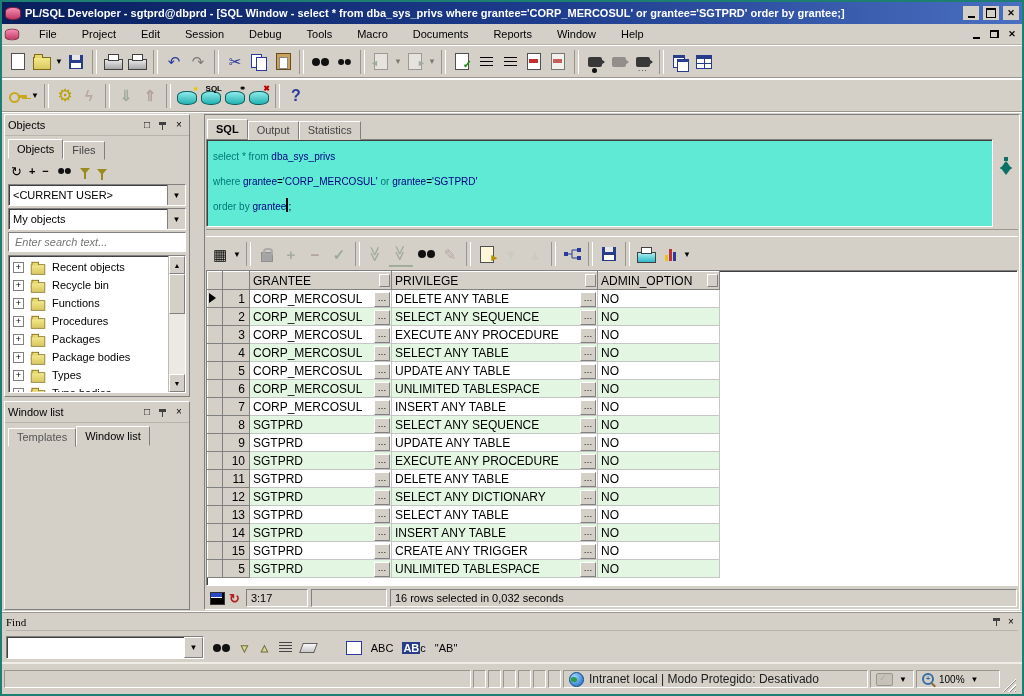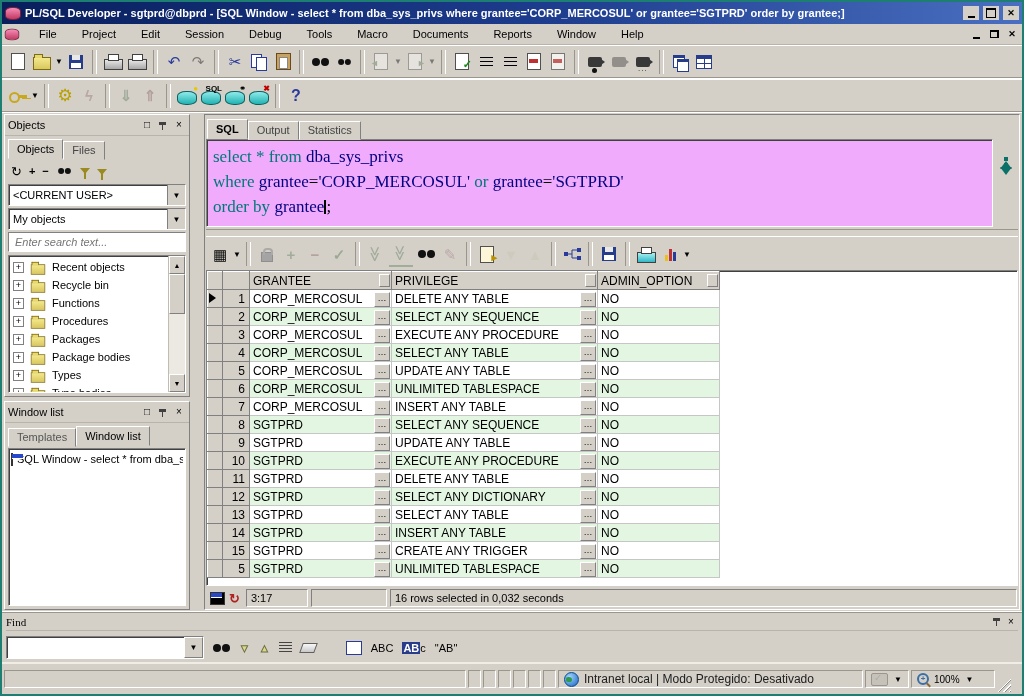--- a/index.html
+++ b/index.html
@@ -114,21 +114,21 @@
   .sbtn{height:16px;background:#d4d0c8;border:1px solid;border-color:#fff #808080 #808080 #fff;display:flex;align-items:center;justify-content:center;font-size:7px;}
   .sthumb{height:38px;background:#d4d0c8;border:1px solid;border-color:#fff #808080 #808080 #fff;}
   .sfill{flex:1;}
   .dsplit{height:4px;}
   .wlist{flex:1;margin:2px 3px 3px 3px;background:#fff;border:1px solid;border-color:#808080 #fff #fff #808080;box-shadow:inset 1px 1px 0 #404040;padding:2px;overflow:hidden;}
   .wlitem{display:flex;align-items:center;gap:4px;height:16px;white-space:nowrap;overflow:hidden;}
   
   .child{flex:1;display:flex;flex-direction:column;min-width:0;border:1px solid;border-color:#808080 #fff #fff #808080;background:#d4d0c8;}
   .ctabs{height:22px;display:flex;align-items:flex-end;padding:2px 2px 0 2px;}
   .editorrow{display:flex;flex:0 0 88px;}
-  .editor{flex:1;background:#f0abfc;border:1px solid;border-color:#808080 #fff #fff #808080;box-shadow:inset 1px 1px 0 #404040;margin:0 0 0 1px;padding:4px 6px;font-family:Liberation Serif, serif;font-size:17px;line-height:25px;white-space:pre;overflow:hidden;}
+  .editor{flex:1;background:#5eead4;border:1px solid;border-color:#808080 #fff #fff #808080;box-shadow:inset 1px 1px 0 #404040;margin:0 0 0 1px;padding:4px 6px;font-family:Liberation Sans, sans-serif;font-size:10px;line-height:25px;white-space:pre;overflow:hidden;}
   .kw{color:#007878;}
   .id{color:#000080;}
   .st{color:#000080;}
   .pt{color:#000;}
   .caret{display:inline-block;width:2px;height:14px;background:#000;vertical-align:-2px;}
   .edside{width:26px;display:flex;flex-direction:column;align-items:center;padding-top:10px;gap:14px;}
   .groove{height:6px;border-top:1px solid #9a968e;border-bottom:1px solid #fff;margin:2px 1px;}
   .gtoolbar{height:30px;display:flex;align-items:center;padding:0 3px;flex:0 0 auto;}
   .gridarea{flex:1;margin:1px;background:#fff;border:1px solid;border-color:#808080 #fff #fff #808080;box-shadow:inset 1px 1px 0 #404040;overflow:hidden;position:relative;}
   table.grid{border-collapse:collapse;table-layout:fixed;font-size:12px;}
@@ -151,21 +151,21 @@
   .findrow{flex:1;display:flex;align-items:center;gap:9px;padding-top:3px;}
   .fcmb{width:196px;height:21px;background:#fff;border:1px solid;border-color:#808080 #fff #fff #808080;box-shadow:inset 1px 1px 0 #404040;display:flex;}
   .fcmb .fld2{flex:1;}
   .fcmb .btn{width:17px;background:#d4d0c8;border:1px solid;border-color:#fff #808080 #808080 #fff;display:flex;align-items:center;justify-content:center;font-size:8px;}
   .ftri{font-size:11px;color:#d8d890;-webkit-text-stroke:1px #707040;}
   .hatch{width:13px;height:11px;background:repeating-linear-gradient(#444 0 1px,transparent 1px 3px);display:inline-block;}
   .ers{width:13px;height:8px;background:linear-gradient(#f8f8f8,#c8c8c8);border:1px solid #606060;transform:skewX(-20deg);display:inline-block;}
   .celli{width:14px;height:12px;border:1px solid #2a3a9a;background:linear-gradient(#fff,#fff) 2px 3px/9px 1px no-repeat,linear-gradient(#2a3a9a,#2a3a9a) 2px 3px/9px 1px no-repeat,#fff;display:inline-block;}
   .abchip{background:#283c8c;color:#fff;padding:0 1px;font-weight:bold;}
   
-  .iebar{flex:0 0 26px;border-top:2px solid #f0ede6;background:#d4d0c8;display:flex;align-items:center;gap:2px;padding:2px 11px 2px 2px;}
+  .iebar{flex:0 0 26px;border-top:2px solid #f0ede6;background:#d4d0c8;display:flex;align-items:center;gap:2px;padding:2px 6px 2px 2px;}
   .iep{height:18px;border:1px solid;border-color:#9a968e #fff #fff #9a968e;display:flex;align-items:center;gap:5px;padding:0 5px;box-sizing:border-box;}
   .iep.txt{width:305px;}
   .narrow{width:13px;padding:0;}
   .zonetext{white-space:nowrap;overflow:hidden;font-size:12px;color:#202020;}
 </style>
 </head>
 <body>
 
 <div class="frame">
 
@@ -426,26 +426,20 @@
           <span class="t">Window list</span>
           <span class="pnlbtn">□</span>
           <span class="pnlbtn">
               <span class="pin"></span>
             </span>
           <span class="pnlbtn">×</span>
         </div>
         <div class="ptabs">
           <span class="xtab" style="color:#555">Templates</span>
           <span class="xtab act">Window list</span>
-        </div>
-        <div class="wlist">
-          <div class="wlitem">
-            <span class="wli"></span>
-            <span>SQL Window - select * from dba_s</span>
-          </div>
         </div>
       </div>
     </div>
 
     <div class="child">
       <div class="ctabs">
         <span class="xtab act" style="font-weight:bold">SQL</span>
         <span class="xtab">Output</span>
         <span class="xtab">Statistics</span>
       </div>

